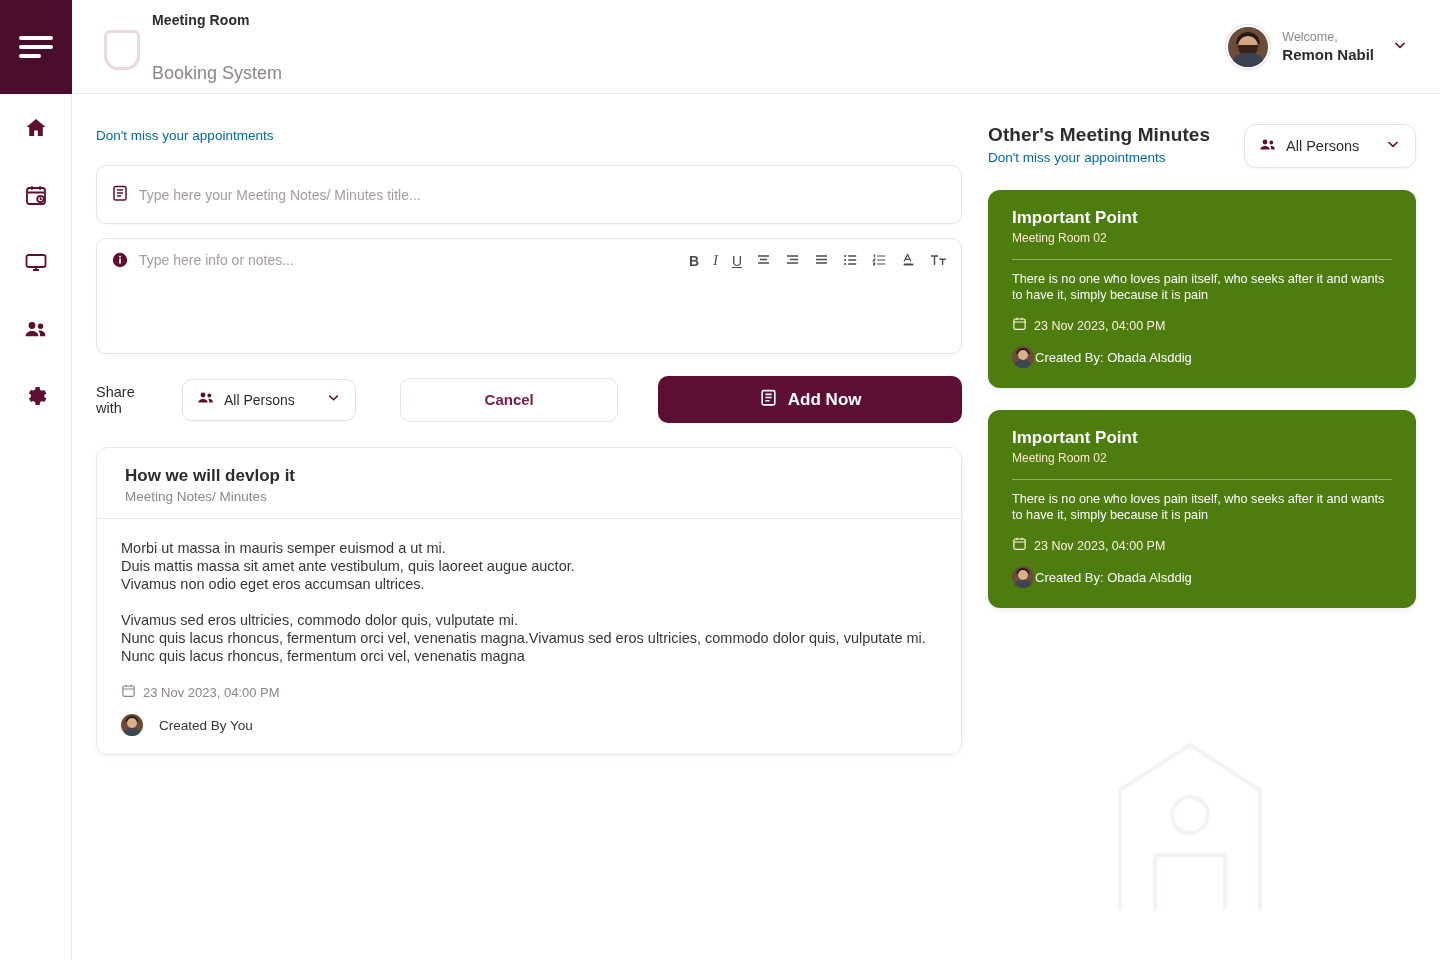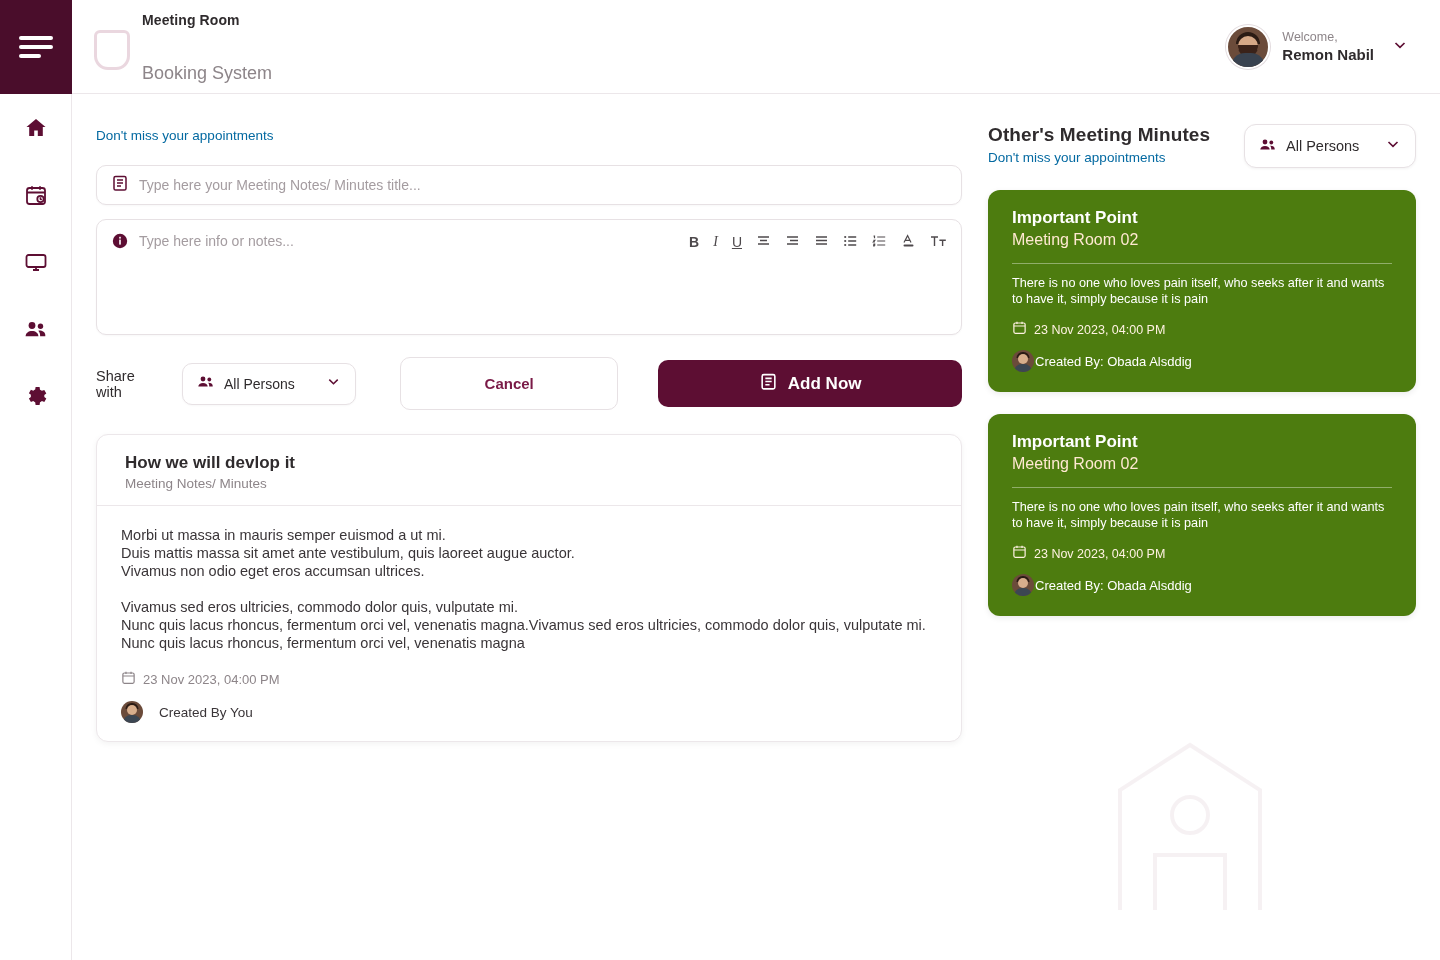--- a/index.html
+++ b/index.html
@@ -38,21 +38,21 @@
     cursor: pointer;
   }
   .side-item svg { display: block; }
 
   
   .main { flex: 1; display: flex; flex-direction: column; min-width: 0; }
   .header {
     height: 94px; background: #ffffff;
     border-bottom: 1px solid #ece7ea;
     display: flex; align-items: center;
-    padding: 0 32px 0 14px;
+    padding: 0 32px 0 24px;
     position: relative;
   }
   .brand { display: flex; flex-direction: column; justify-content: center; }
   .brand-title { font-size: 14px; font-weight: bold; color: #2f2b2d; line-height: 17px; letter-spacing: .1px;}
   .brand-sub { font-size: 18px; color: #8d8589; line-height: 17px; margin-top: 36px; }
   .brand-wrap { display:flex; align-items:center; gap:10px; }
   .brand-mark { width: 46px; height: 46px; position: relative; opacity: .18; }
   .brand-mark:before{
     content:""; position:absolute; left:8px; top:6px; width:30px; height:34px;
     border:3px solid #8b2150; border-radius: 6px 6px 14px 14px;
@@ -79,21 +79,21 @@
 
   
   .content { flex: 1; display: flex; padding: 30px 24px 0 24px; gap: 26px; background:#fff; }
   .col-left { width: 866px; flex: 0 0 866px; }
   .col-right { flex: 1; min-width: 0; }
 
   .sec-title { font-size: 19px; font-weight: bold; color: #2f2b2d; letter-spacing: .1px; }
   .sec-sub { font-size: 13.5px; color: #0369a1; margin-top: 4px; }
 
   .input-row {
-    margin-top: 22px; height: 40px; background: #fff;
+    margin-top: 22px; height: 59px; background: #fff;
     border: 1px solid #e7e1e4; border-radius: 10px;
     display: flex; align-items: center; padding: 0 14px; gap: 10px;
     box-shadow: 0 1px 2px rgba(0,0,0,.03);
   }
   .input-row input {
     border: 0; outline: 0; flex: 1; font-size: 14px; color: #2f2b2d;
     font-family: "Liberation Sans", sans-serif; background: transparent;
   }
   .input-row input::placeholder { color: #a49ca0; }
 
@@ -114,21 +114,21 @@
 
   .share-row { margin-top: 22px; display: flex; align-items: center; gap: 18px; }
   .share-label { font-size: 14.5px; color: #2f2b2d; font-weight: 500; }
   .select {
     height: 42px; min-width: 174px; border: 1px solid #e7e1e4; border-radius: 10px;
     background: #fff; display: flex; align-items: center; gap: 10px; padding: 0 14px;
     cursor: pointer; box-shadow: 0 1px 2px rgba(0,0,0,.03);
   }
   .select .txt { font-size: 14px; color: #2f2b2d; flex: 1; }
   .btn-cancel {
-    width: 220px; height: 53px; border-radius: 10px; background: #fff;
+    width: 220px; height: 44px; border-radius: 10px; background: #fff;
     border: 1px solid #e7e1e4; color: #7a1a47; font-weight: bold; font-size: 15px;
     display: flex; align-items: center; justify-content: center; cursor: pointer;
     margin-left: 26px;
   }
   .btn-add {
     width: 306px; height: 47px; border-radius: 10px; background: #5d0e33;
     color: #fff; font-weight: bold; font-size: 17px;
     display: flex; align-items: center; justify-content: center; gap: 10px;
     cursor: pointer; margin-left: 22px;
   }
@@ -166,21 +166,21 @@
     border-radius: 12px; background: #fff; display: flex; align-items: center; gap: 10px;
     padding: 0 14px; cursor: pointer; box-shadow: 0 1px 3px rgba(0,0,0,.05);
   }
   .right-select .txt { font-size: 14.5px; color: #2f2b2d; flex: 1; }
 
   .o-card {
     margin-top: 22px; background: #4d7c0f; border-radius: 12px; padding: 18px 24px 20px 24px;
     color: #fff; box-shadow: 0 2px 6px rgba(0,0,0,.08);
   }
   .o-title { font-size: 17px; font-weight: bold; color: #fff; }
-  .o-sub { font-size: 16px; color: #ffe9d1; margin-top: 3px; }
+  .o-sub { font-size: 12px; color: #ffe9d1; margin-top: 3px; }
   .o-rule { height: 1px; background: rgba(255,255,255,.38); margin: 14px 0 12px 0; }
   .o-text { font-size: 12.7px; line-height: 15.5px; color: #ffffff; }
   .o-meta { display: flex; align-items: center; gap: 7px; margin-top: 13px; }
   .o-date { font-size: 12.5px; color: #fff2e2; }
   .o-author { display: flex; align-items: center; gap: 1px; margin-top: 11px; }
   .o-author .name { font-size: 13px; color: #fff; }
 
   .watermark {
     position: absolute; right: 120px; bottom: 30px; width: 260px; height: 210px;
     opacity: .05; pointer-events: none;

